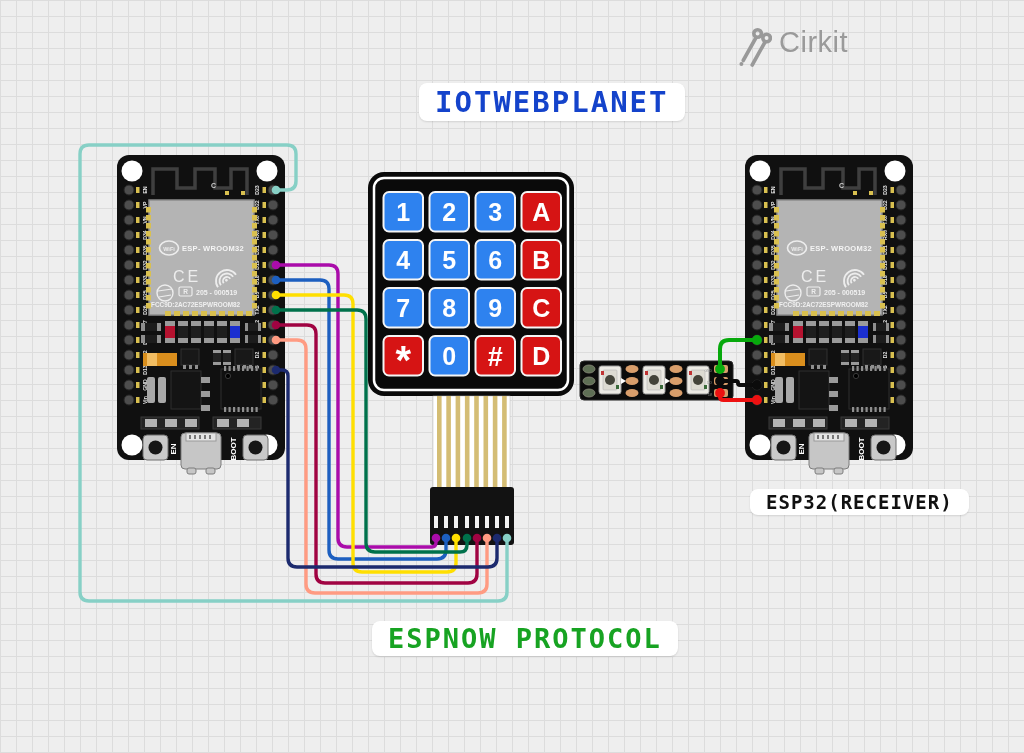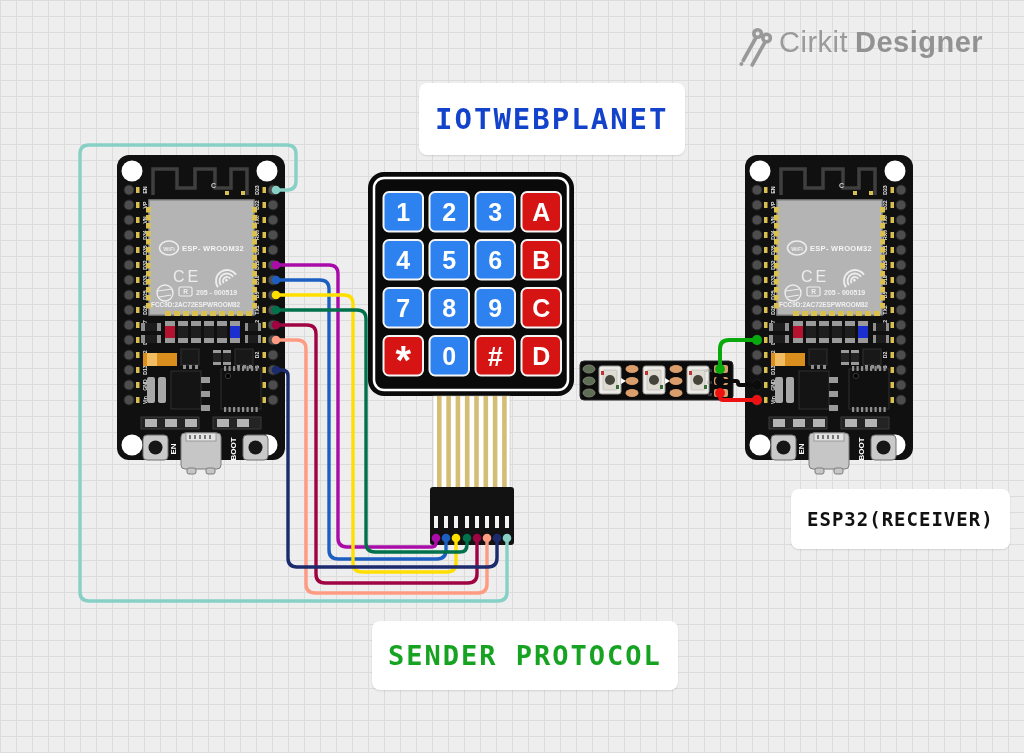--- a/index.html
+++ b/index.html
@@ -8,28 +8,28 @@
     background-color:#eeeeee;
     background-image:
       linear-gradient(#dcdcdc 1px, transparent 1px),
       linear-gradient(90deg, #dcdcdc 1px, transparent 1px);
     background-size:16px 16px;
     font-family:"Liberation Sans", sans-serif;
   }
   svg#scene{position:absolute;left:0;top:0;}
   .badge{
     position:absolute;background:#ffffff;border-radius:8px;
-    padding:19px 16px;font-family:"DejaVu Sans Mono", monospace;
+    padding:2px 16px;font-family:"DejaVu Sans Mono", monospace;
     font-weight:bold;white-space:nowrap;
     box-shadow:0 1px 2px rgba(0,0,0,0.12);
   }
   .title-badge{left:419px;top:83px;font-size:29px;letter-spacing:2px;}
   .protocol-badge{left:372px;top:621px;font-size:27px;letter-spacing:2px;}
   .sender-badge{left:107px;top:471px;font-size:19px;letter-spacing:1px;}
-  .receiver-badge{left:750px;top:489px;font-size:19px;letter-spacing:1px;margin-left:41px;}
+  .receiver-badge{left:750px;top:489px;font-size:19px;letter-spacing:1px;}
   .logo{
     position:absolute;left:736px;top:26px;display:flex;gap:7px;
     color:#9a9a9a;font-size:29px;user-select:none;
   }
   .logo .reg{font-weight:500;letter-spacing:0.5px;}
   .logo .bold{font-weight:800;letter-spacing:0.5px;color:#929292;}
 </style>
 </head>
 <body>
 
@@ -629,29 +629,28 @@
         <path d="M720,381 L736,381 Q738,381 738,383 L738,383 Q738,385 740,385 L757,385" fill="none" stroke="#0b0b0b" stroke-width="4" stroke-linecap="round" stroke-linejoin="round"></path>
         <circle cx="720" cy="381" r="4.9" fill="#0b0b0b"></circle>
         <circle cx="757" cy="385" r="4.9" fill="#0b0b0b"></circle>
         <path d="M720,393 L720,396.5 Q720,400 723.5,400 L757,400" fill="none" stroke="#ed1111" stroke-width="4" stroke-linecap="round" stroke-linejoin="round"></path>
         <circle cx="720" cy="393" r="4.9" fill="#ed1111"></circle>
         <circle cx="757" cy="400" r="4.9" fill="#ed1111"></circle>
       </g>
     </svg>
 
   <div class="badge title-badge" style="color: rgb(20, 67, 203);">IOTWEBPLANET</div>
-  <div class="badge protocol-badge" style="color: rgb(23, 163, 34);">SENDER PROTOCOL</div>
+  <div class="badge protocol-badge" style="color: rgb(23, 163, 34);">ESPNOW PROTOCOL</div>
   <div class="badge receiver-badge" style="color: rgb(17, 17, 17);">ESP32(RECEIVER)</div>
 
   <div class="logo">
     <svg width="36" height="42" viewBox="0 0 40 46">
       <g stroke="#999999" stroke-width="4" fill="none" stroke-linecap="round">
         <line x1="8" y1="38" x2="22" y2="13"></line>
         <circle cx="24" cy="8" r="4.2"></circle>
         <line x1="18" y1="43" x2="32" y2="18"></line>
         <circle cx="34" cy="13" r="4.2"></circle>
         <circle cx="6" cy="42" r="2.2" fill="#999999" stroke="none"></circle>
       </g>
     </svg>
     <span class="reg">Cirkit</span>
-    <span class="bold">Designer</span>
   </div>
 </div>
 
 </body></html>

